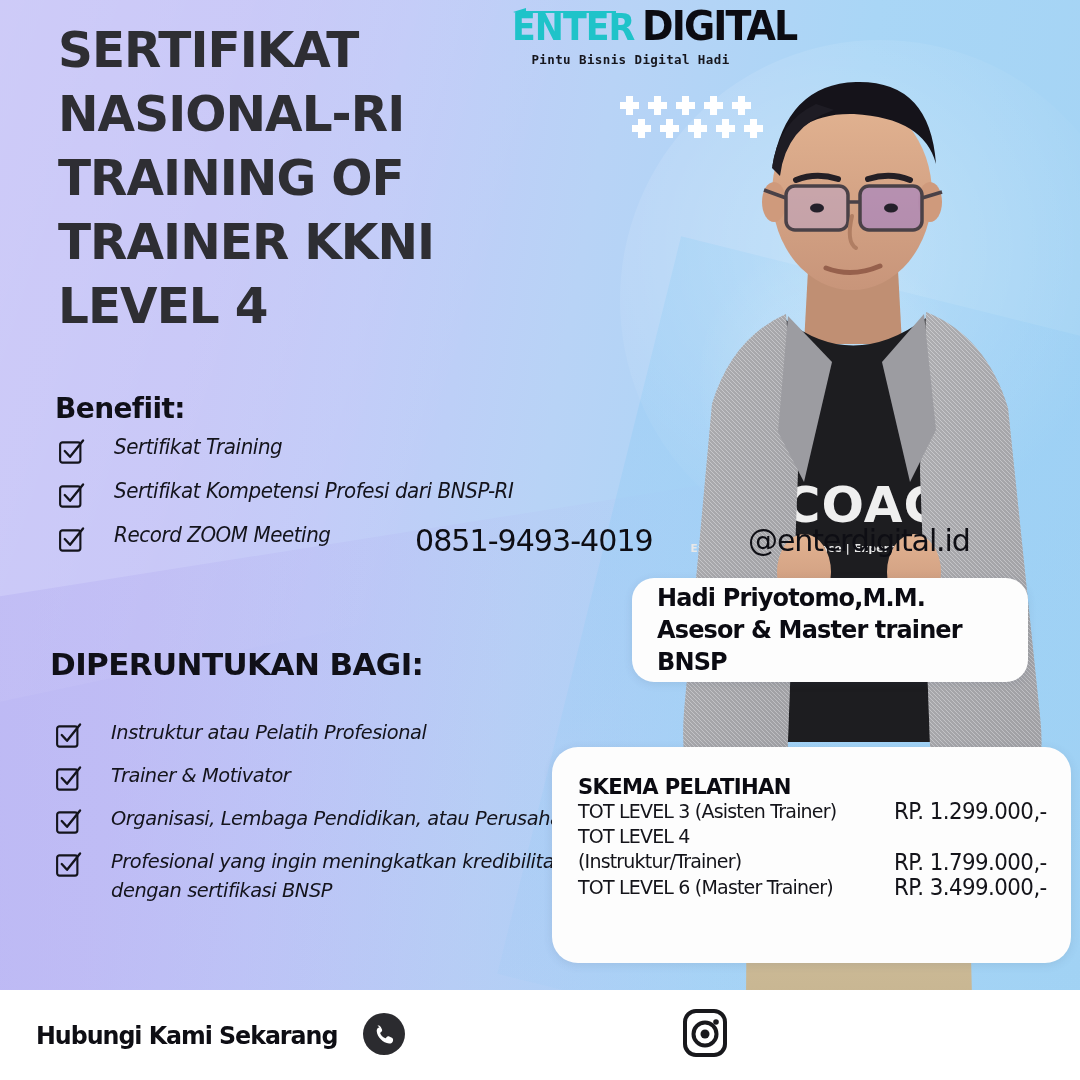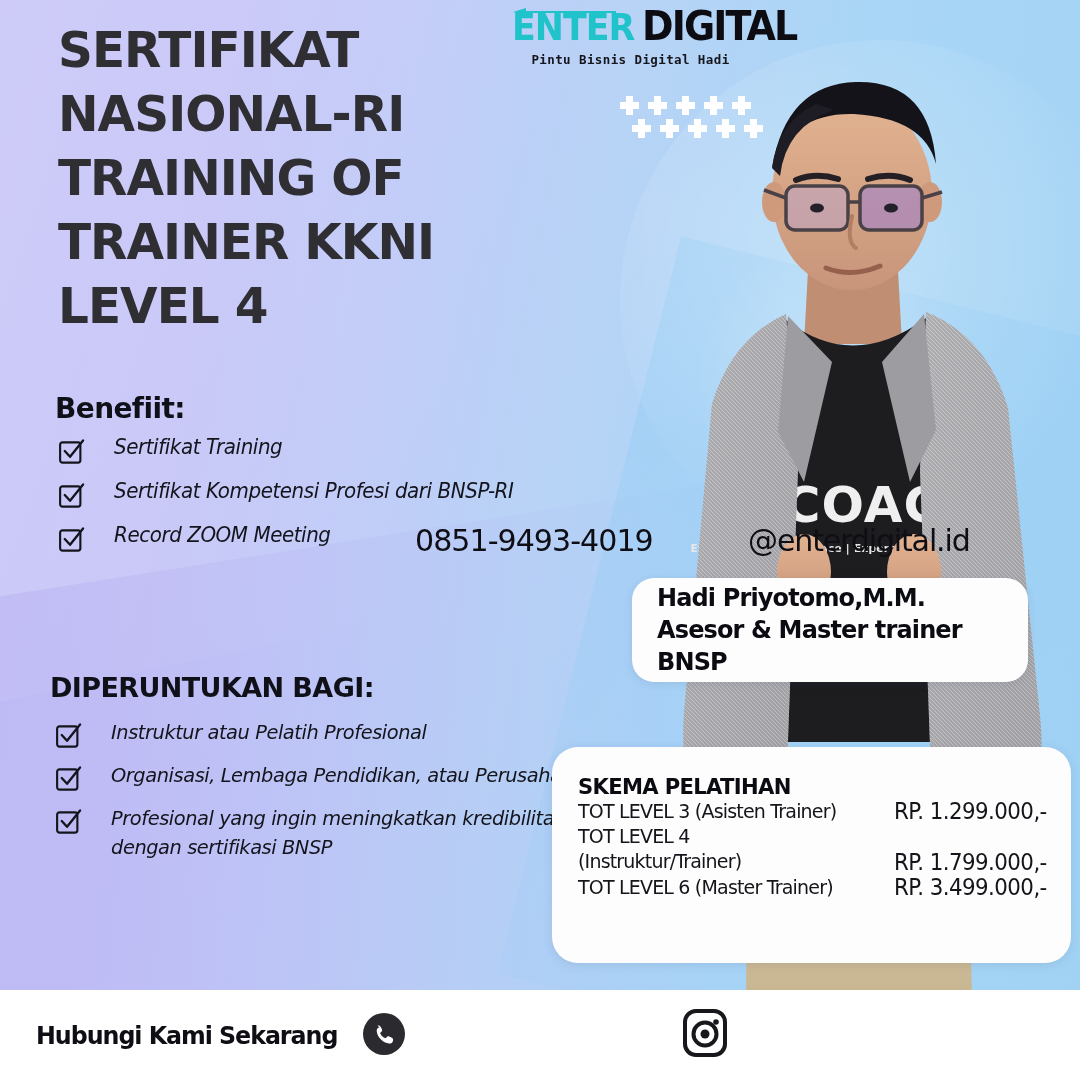--- a/index.html
+++ b/index.html
@@ -90,21 +90,21 @@
   .headline div { white-space:nowrap; }
 
   
   .sec-head {
     position:absolute;
     font-family:"DejaVu Sans", sans-serif;
     font-weight:bold; color:#101018;
     letter-spacing:-.6px;
   }
   #benefit-head { left:55px; top:392px; font-size:28px; }
-  #target-head  { left:50px; top:672px; font-size:27px; }
+  #target-head  { left:50px; top:646px; font-size:31px; }
 
   .list { position:absolute; }
   #benefit-list { left:58px; top:434px; width:545px; }
   #target-list  { left:55px; top:718px; width:545px; }
 
   .li {
     display:flex; align-items:flex-start; gap:29px;
     margin-bottom:13px;
     font-style:italic;
   }
@@ -337,20 +337,27 @@
   </div>
 
   <div class="sec-head" id="target-head">DIPERUNTUKAN BAGI:</div>
   <div class="list" id="target-list">
     <div class="li">
       <svg class="cbox" viewBox="0 0 28 28">
         <rect x="2.2" y="4.5" width="21" height="21" rx="2.5" fill="none" stroke="#14141c" stroke-width="2.2"></rect>
         <path d="M7 13.5 L12.5 19.5 L26 2.5" fill="none" stroke="#14141c" stroke-width="2.4" stroke-linecap="round" stroke-linejoin="round"></path>
       </svg>
       <span class="li-text">Instruktur atau Pelatih Profesional</span>
+    </div>
+    <div class="li">
+      <svg class="cbox" viewBox="0 0 28 28">
+        <rect x="2.2" y="4.5" width="21" height="21" rx="2.5" fill="none" stroke="#14141c" stroke-width="2.2"></rect>
+        <path d="M7 13.5 L12.5 19.5 L26 2.5" fill="none" stroke="#14141c" stroke-width="2.4" stroke-linecap="round" stroke-linejoin="round"></path>
+      </svg>
+      <span class="li-text">Trainer &amp; Motivator</span>
     </div>
     <div class="li">
       <svg class="cbox" viewBox="0 0 28 28">
         <rect x="2.2" y="4.5" width="21" height="21" rx="2.5" fill="none" stroke="#14141c" stroke-width="2.2"></rect>
         <path d="M7 13.5 L12.5 19.5 L26 2.5" fill="none" stroke="#14141c" stroke-width="2.4" stroke-linecap="round" stroke-linejoin="round"></path>
       </svg>
       <span class="li-text">Organisasi, Lembaga Pendidikan, atau Perusahaan</span>
     </div>
     <div class="li">
       <svg class="cbox" viewBox="0 0 28 28">

